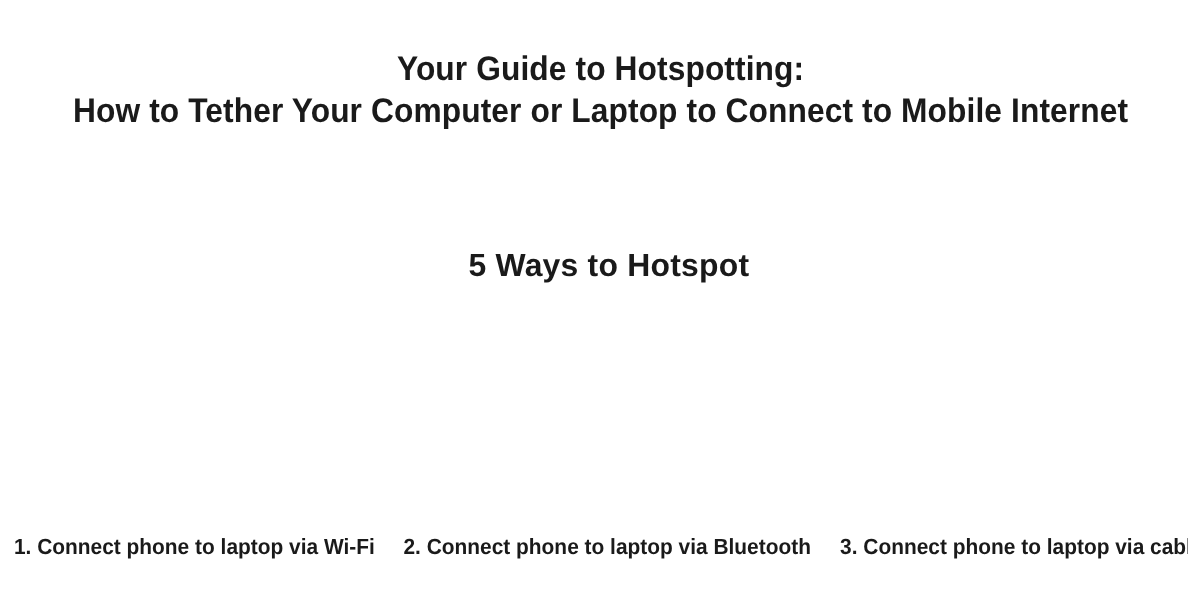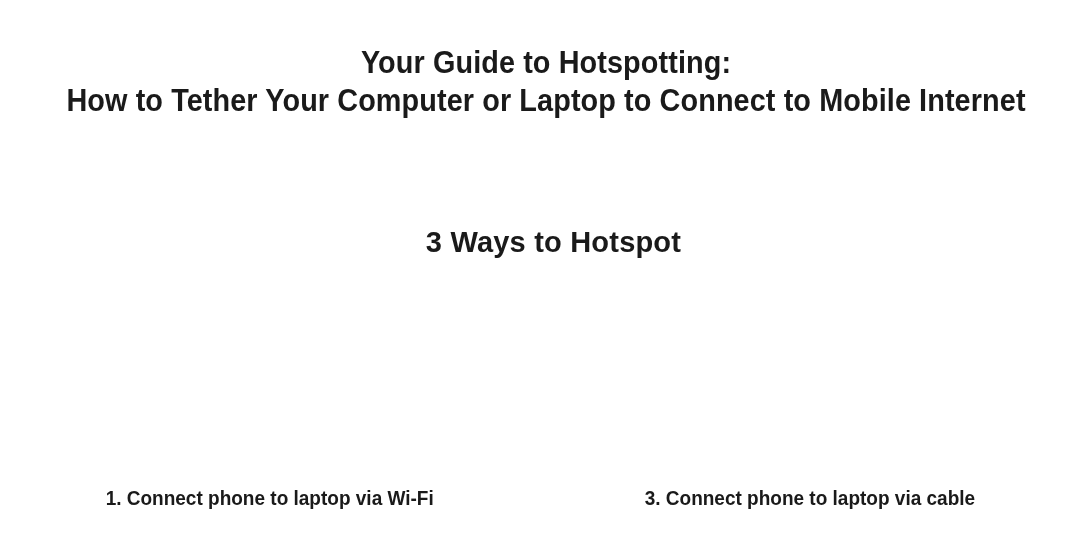--- a/index.html
+++ b/index.html
@@ -113,31 +113,34 @@
 <body>
 
 <div class="page">
 
   <div class="title-block">
     <span class="title-line">Your Guide to Hotspotting:</span>
     <span class="title-line">How to Tether Your Computer or Laptop to Connect to Mobile Internet</span>
   </div>
 
   <div class="section-heading-wrap">
-    <span class="section-heading">3 Ways to Hotspot</span>
+    <span class="section-heading">5 Ways to Hotspot</span>
   </div>
 
   <div class="illustration-row">
     <div class="illustration-slot"></div>
     <div class="illustration-slot"></div>
     <div class="illustration-slot"></div>
   </div>
 
   <div class="caption-row">
     <div class="caption-cell">
       <span class="caption-text">1. Connect phone to laptop via Wi-Fi</span>
     </div>
     <div class="caption-cell">
+      <span class="caption-text">2. Connect phone to laptop via Bluetooth</span>
+    </div>
+    <div class="caption-cell">
       <span class="caption-text">3. Connect phone to laptop via cable</span>
     </div>
   </div>
 
 </div>
 
 </body></html>

